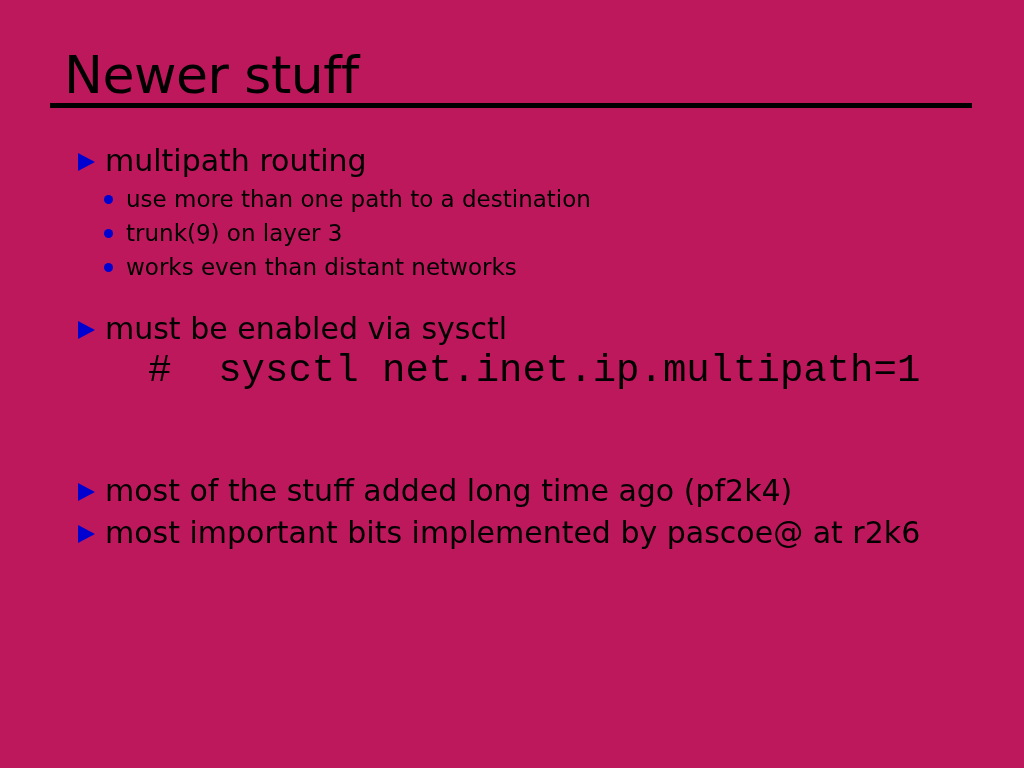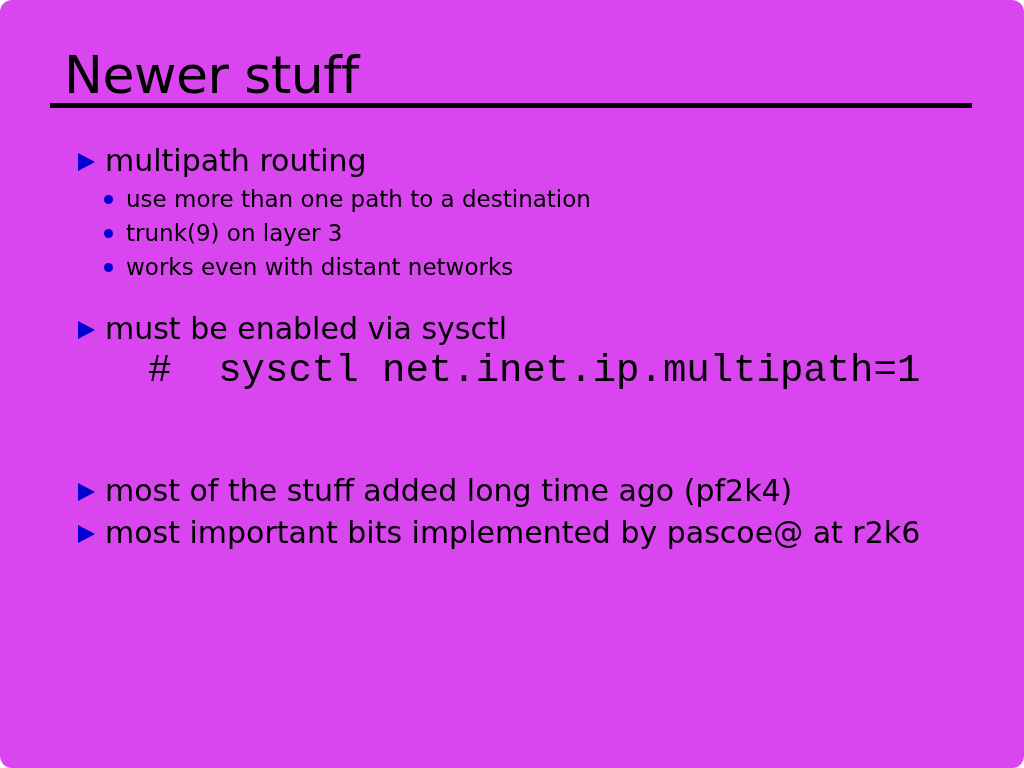--- a/index.html
+++ b/index.html
@@ -9,23 +9,22 @@
     background: #ffffff;
   }
   body {
     font-family: "DejaVu Sans", sans-serif;
     color: #000000;
   }
   .slide {
     position: relative;
     width: 1024px;
     height: 768px;
-    background: #d946ef;
+    background: #be185d;
     overflow: hidden;
-    border-radius: 12px;
   }
 
   
   .slide-title {
     position: absolute;
     left: 64px;
     top: 48px;
     font-size: 52px;
     line-height: 1.05;
     font-weight: 400;
@@ -123,21 +122,21 @@
       <span>use more than one path to a destination</span>
     </div>
 
     <div class="bullet-l2">
       <span class="marker"></span>
       <span>trunk(9) on layer 3</span>
     </div>
 
     <div class="bullet-l2">
       <span class="marker"></span>
-      <span>works even with distant networks</span>
+      <span>works even than distant networks</span>
     </div>
 
     <div class="spacer-sm"></div>
 
     <div class="bullet-l1">
       <span class="marker"></span>
       <span>must be enabled via sysctl</span>
     </div>
 
     <div class="code-line">#  sysctl net.inet.ip.multipath=1</div>

